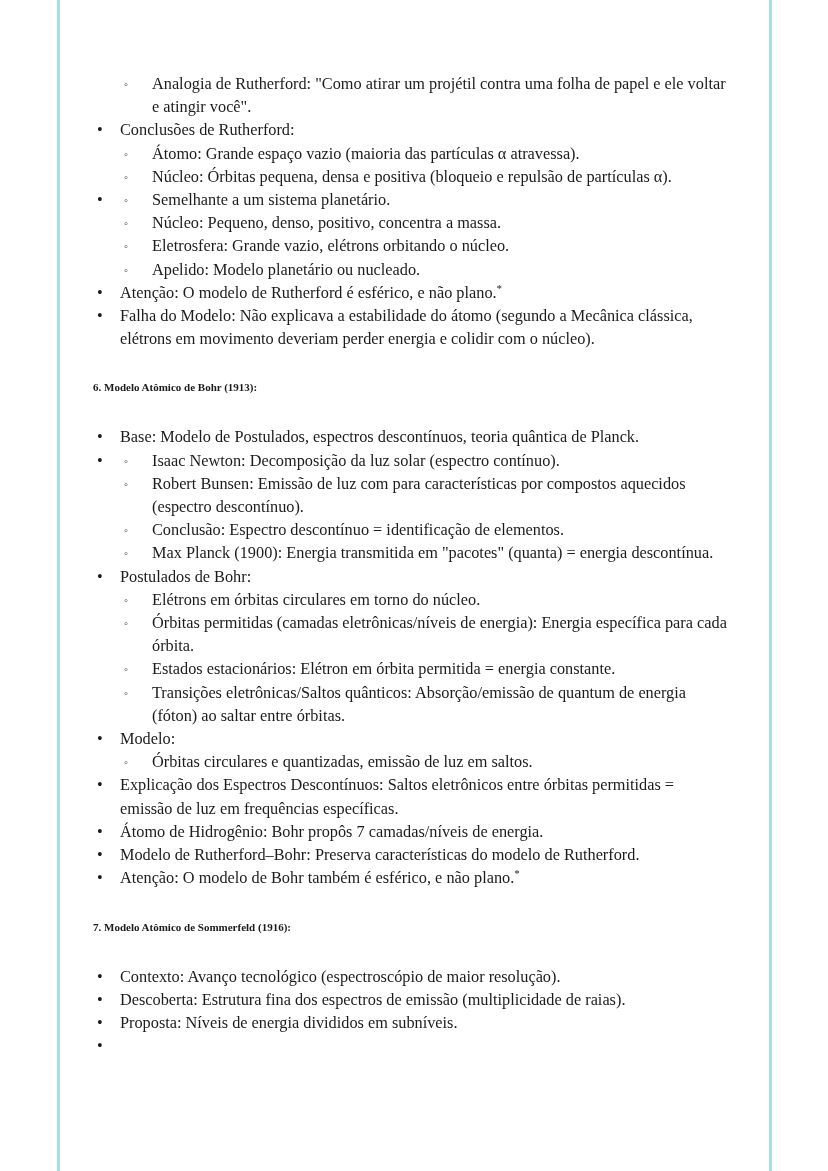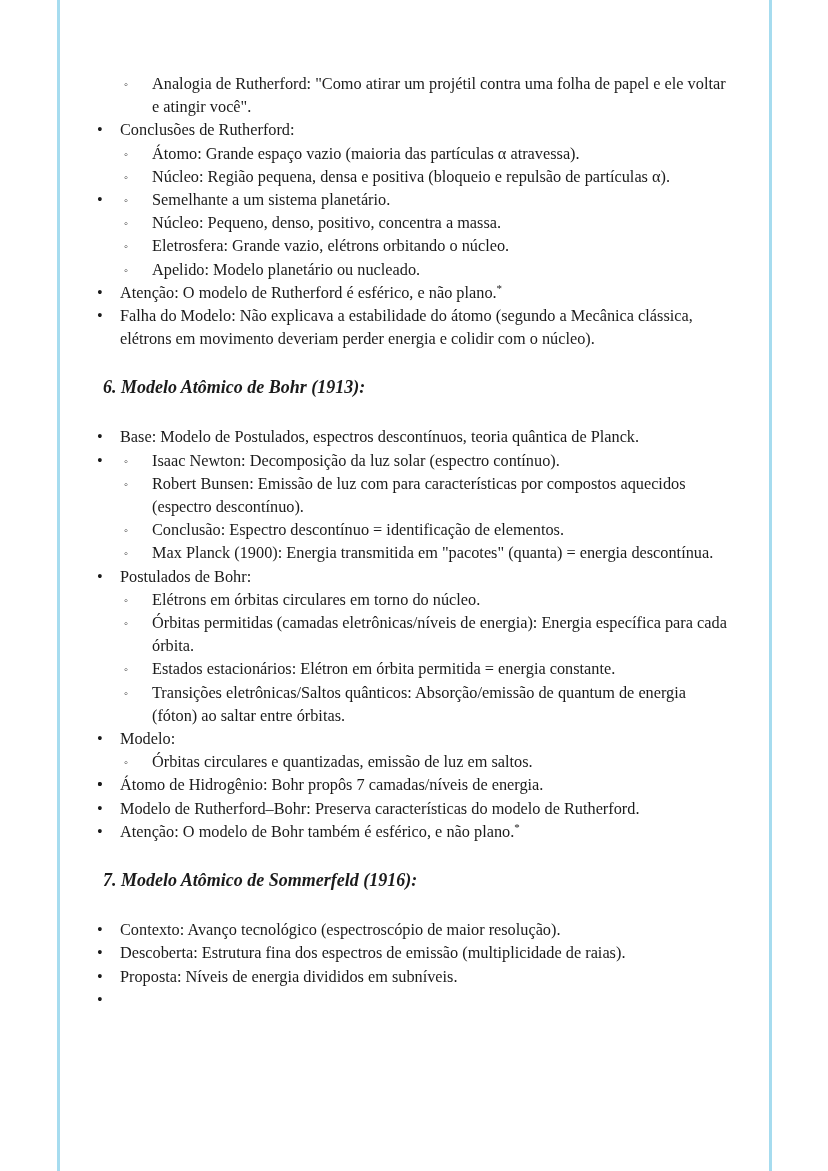--- a/index.html
+++ b/index.html
@@ -73,26 +73,25 @@
     position: absolute;
     left: 0;
     top: 0;
     font-size: 11px;
     line-height: 25px;
   }
 
   .marker { color: #1b1b1b; }
 
   h2.section {
-    font-size: 18px;
+    font-size: 11px;
     font-weight: bold;
     line-height: 23px;
-    margin: 18px;
+    margin: 8px;
     padding: 0;
-    font-style: italic;
   }
 
   .sec-block { margin-top: 26px; }
   .sec-block .list-after { margin-top: 26px; }
 
   sup.star {
     font-size: 11px;
     vertical-align: super;
     line-height: 0;
   }
@@ -103,21 +102,21 @@
 <div class="page">
 
   <div class="rule rule-left"></div>
   <div class="rule rule-right"></div>
 
   <div class="content" id="content-root">
       <ul>
         <li class="lvl2"><span class="marker">◦</span><span>Analogia de Rutherford: "Como atirar um projétil contra uma folha de papel e ele voltar e atingir você".</span></li>
         <li class="lvl1"><span class="marker">•</span><span>Conclusões de Rutherford:</span></li>
         <li class="lvl2"><span class="marker">◦</span><span>Átomo: Grande espaço vazio (maioria das partículas α atravessa).</span></li>
-        <li class="lvl2"><span class="marker">◦</span><span>Núcleo: Região pequena, densa e positiva (bloqueio e repulsão de partículas α).</span></li>
+        <li class="lvl2"><span class="marker">◦</span><span>Núcleo: Órbitas pequena, densa e positiva (bloqueio e repulsão de partículas α).</span></li>
         <li class="lvl1"><span class="marker">•</span></li>
         <li class="lvl2"><span class="marker">◦</span><span>Semelhante a um sistema planetário.</span></li>
         <li class="lvl2"><span class="marker">◦</span><span>Núcleo: Pequeno, denso, positivo, concentra a massa.</span></li>
         <li class="lvl2"><span class="marker">◦</span><span>Eletrosfera: Grande vazio, elétrons orbitando o núcleo.</span></li>
         <li class="lvl2"><span class="marker">◦</span><span>Apelido: Modelo planetário ou nucleado.</span></li>
         <li class="lvl1"><span class="marker">•</span><span>Atenção: O modelo de Rutherford é esférico, e não plano.</span><sup class="star">*</sup></li>
         <li class="lvl1"><span class="marker">•</span><span>Falha do Modelo: Não explicava a estabilidade do átomo (segundo a Mecânica clássica, elétrons em movimento deveriam perder energia e colidir com o núcleo).</span></li>
       </ul>
       <div class="sec-block">
         <h2 class="section">6. Modelo Atômico de Bohr (1913):</h2>
@@ -128,21 +127,21 @@
           <li class="lvl2"><span class="marker">◦</span><span>Robert Bunsen: Emissão de luz com para características por compostos aquecidos (espectro descontínuo).</span></li>
           <li class="lvl2"><span class="marker">◦</span><span>Conclusão: Espectro descontínuo = identificação de elementos.</span></li>
           <li class="lvl2"><span class="marker">◦</span><span>Max Planck (1900): Energia transmitida em "pacotes" (quanta) = energia descontínua.</span></li>
           <li class="lvl1"><span class="marker">•</span><span>Postulados de Bohr:</span></li>
           <li class="lvl2"><span class="marker">◦</span><span>Elétrons em órbitas circulares em torno do núcleo.</span></li>
           <li class="lvl2"><span class="marker">◦</span><span>Órbitas permitidas (camadas eletrônicas/níveis de energia): Energia específica para cada órbita.</span></li>
           <li class="lvl2"><span class="marker">◦</span><span>Estados estacionários: Elétron em órbita permitida = energia constante.</span></li>
           <li class="lvl2"><span class="marker">◦</span><span>Transições eletrônicas/Saltos quânticos: Absorção/emissão de quantum de energia (fóton) ao saltar entre órbitas.</span></li>
           <li class="lvl1"><span class="marker">•</span><span>Modelo:</span></li>
           <li class="lvl2"><span class="marker">◦</span><span>Órbitas circulares e quantizadas, emissão de luz em saltos.</span></li>
-          <li class="lvl1"><span class="marker">•</span></li>
+          <li class="lvl1"><span class="marker">•</span><span>Explicação dos Espectros Descontínuos: Saltos eletrônicos entre órbitas permitidas = emissão de luz em frequências específicas.</span></li>
           <li class="lvl1"><span class="marker">•</span><span>Átomo de Hidrogênio: Bohr propôs 7 camadas/níveis de energia.</span></li>
           <li class="lvl1"><span class="marker">•</span><span>Modelo de Rutherford–Bohr: Preserva características do modelo de Rutherford.</span></li>
           <li class="lvl1"><span class="marker">•</span><span>Atenção: O modelo de Bohr também é esférico, e não plano.</span><sup class="star">*</sup></li>
         </ul>
       </div>
       <div class="sec-block">
         <h2 class="section">7. Modelo Atômico de Sommerfeld (1916):</h2>
         <ul class="list-after">
           <li class="lvl1"><span class="marker">•</span><span>Contexto: Avanço tecnológico (espectroscópio de maior resolução).</span></li>
           <li class="lvl1"><span class="marker">•</span><span>Descoberta: Estrutura fina dos espectros de emissão (multiplicidade de raias).</span></li>

